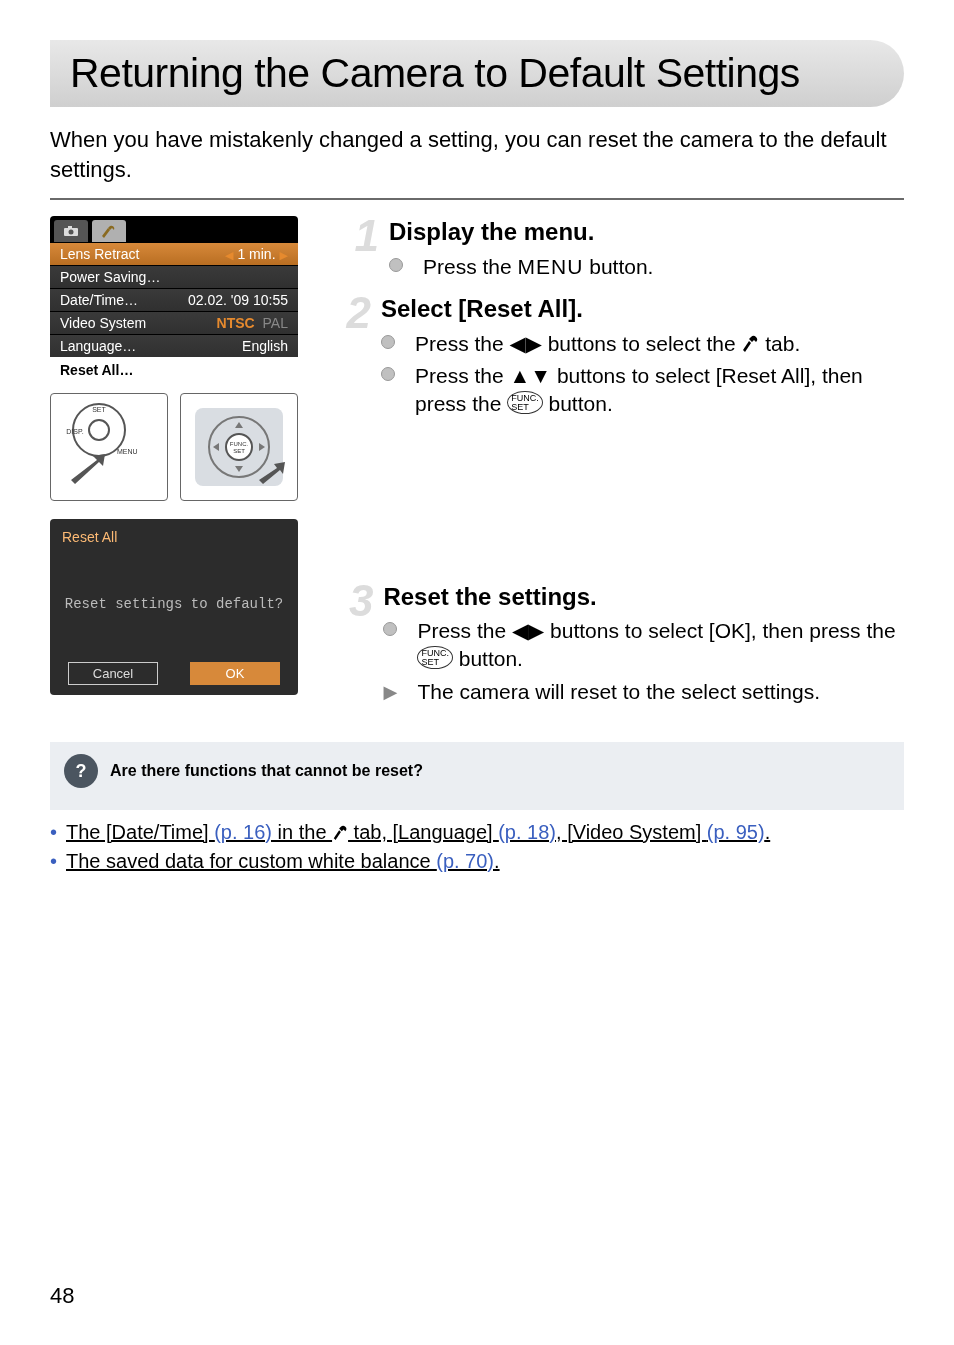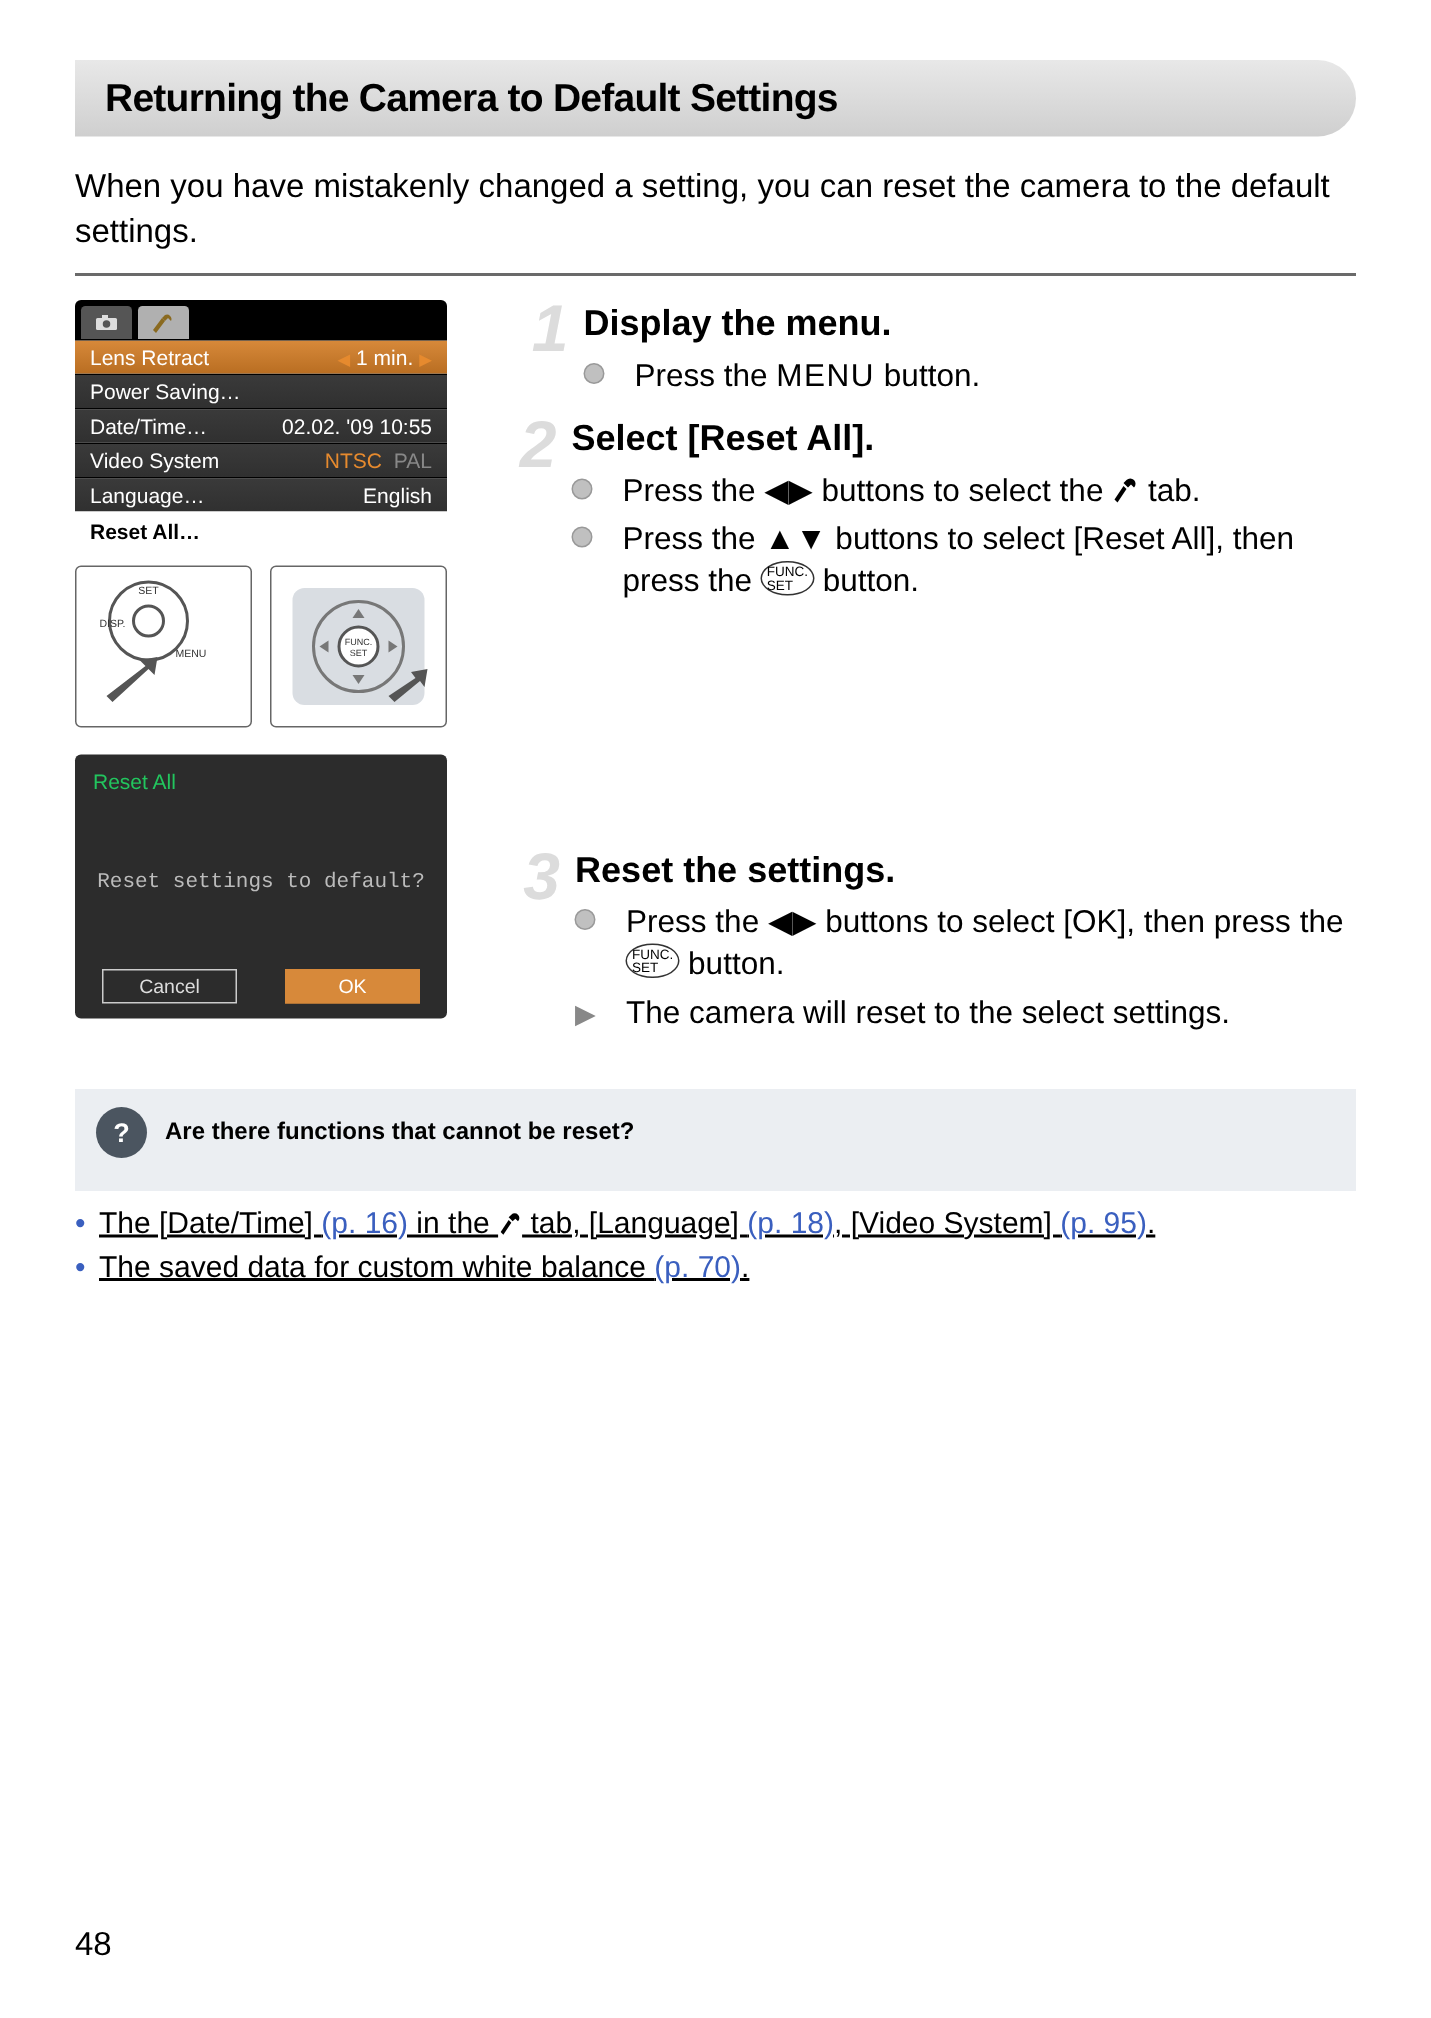--- a/index.html
+++ b/index.html
@@ -12,22 +12,22 @@
     position: relative;
     padding: 40px 50px 50px 50px;
   }
   .title-wrap {
     background: linear-gradient(to bottom,#e8e8e8,#cfcfcf);
     border-radius: 0 40px 40px 0;
     padding: 10px 20px;
     margin-bottom: 18px;
   }
   .title {
-    font-size: 26px;
-    font-weight: 700;
+    font-size: 41px;
+    font-weight: 400;
     font-family: Arial Black, Arial, sans-serif;
     letter-spacing: -0.5px;
   }
   .intro {
     font-size: 22px;
     line-height: 1.35;
     margin-bottom: 14px;
   }
   .hr { border-top: 2px solid #6a6a6a; margin-bottom: 16px; }
   .cols { display: flex; gap: 40px; }
@@ -57,21 +57,21 @@
   }
   .tab-inactive { background: #555; }
   .tab-active { background: #b0b0b0; color: #6a4a00; }
   .mrow {
     display: flex; justify-content: space-between; align-items: center;
     padding: 3px 10px; font-size: 14px;
     background: linear-gradient(#3a3a3a,#303030);
     border-top: 1px solid #000;
   }
   .mrow .val { color: #fff; }
-  .mrow .sel { color: #e68a2e; font-weight: normal; text-align: right; }
+  .mrow .sel { color: #e68a2e; font-weight: bold; text-align: right; }
   .mrow .dim { color: #888; }
   .mrow-sel { background: linear-gradient(#d7893a,#b96e22); position: relative; }
   .mrow-sel::before {
     content: "◀"; position:absolute; left:-1px; color:#e68a2e; font-size:10px; top:50%; transform:translateY(-50%);
     display:none;
   }
   .arrow-l { color:#e68a2e; margin-right:4px; font-size:11px; }
   .arrow-r { color:#e68a2e; margin-left:4px; font-size:11px; }
   .mrow-reset {
     background: #fff; color:#000; font-weight:bold;
@@ -89,21 +89,21 @@
   
   .dlg {
     margin-top: 18px;
     width: 248px; height: 176px;
     background: #2c2c2c; border-radius:4px;
     color:#fff; font-size:14px;
     padding: 10px 12px;
     display:flex; flex-direction:column; justify-content:space-between;
     font-family: "Courier New", monospace;
   }
-  .dlg-title { color:#22c55e; font-family: Arial; }
+  .dlg-title { color:#fdba74; font-family: Arial; }
   .dlg-prompt { color:#bbb; text-align:center; font-size:14px; }
   .dlg-btns { display:flex; justify-content:space-around; font-family: Arial; gap: 20px; }
   .dlg-btn {
     width: 90px; padding: 3px 0; text-align:center;
     border:1px solid #ccc; color:#ddd; font-size:13px;
   }
   .dlg-btn.ok { background:#d7893a; color:#fff; border-color:#d7893a; }
 
   
   .step { display:flex; gap:10px; margin-bottom: 8px; }

